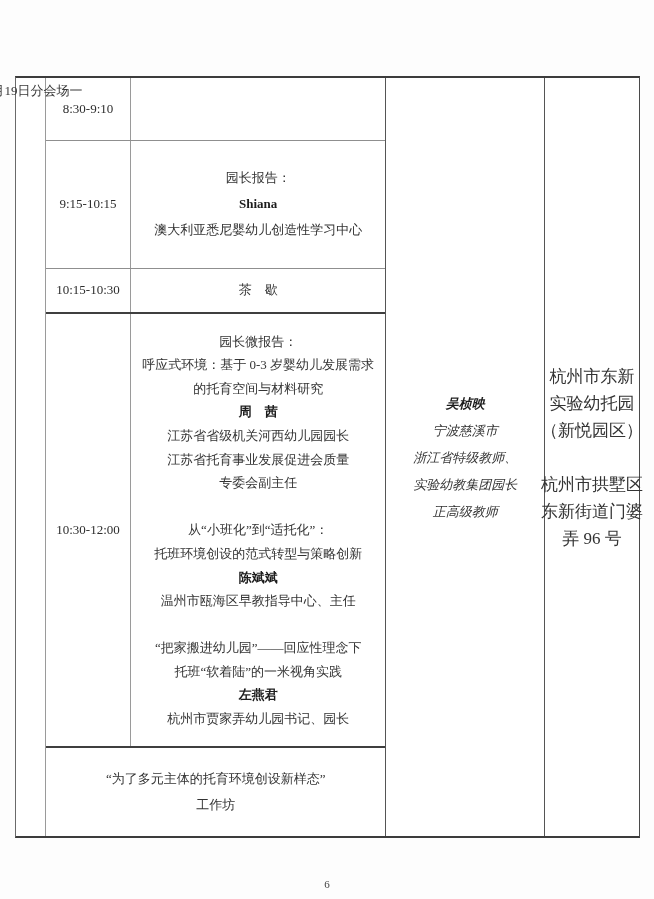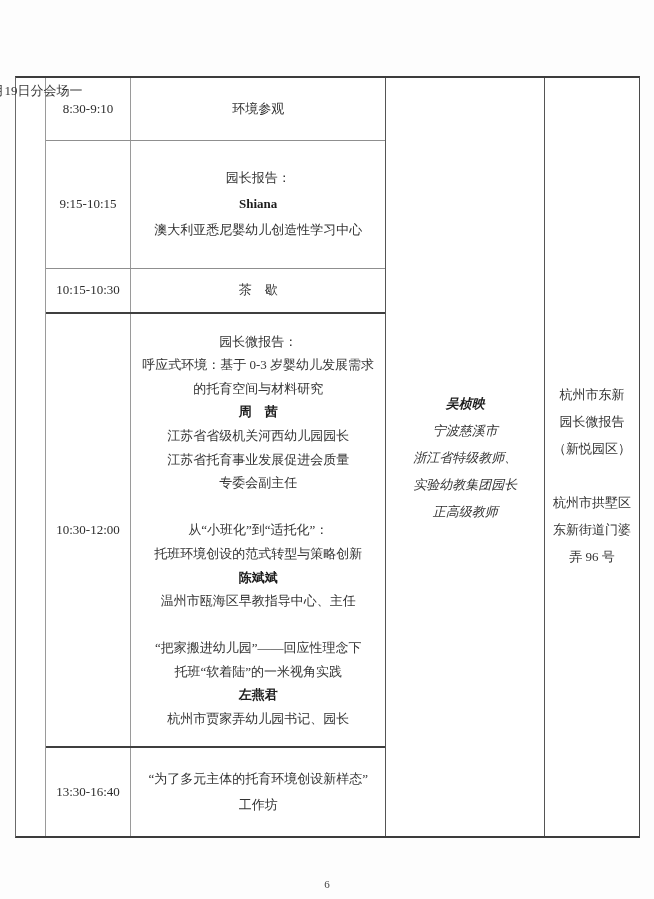--- a/index.html
+++ b/index.html
@@ -58,21 +58,21 @@
   .col-speaker{
     width:159px;
     border-right:1px solid #555;
     display:flex;flex-direction:column;justify-content:center;align-items:center;
     font-size:13px;text-align:center;font-style:italic;
   }
   .col-speaker .line{line-height:27px;min-height:27px;white-space:nowrap;}
   .col-venue{
     width:94px;
     display:flex;flex-direction:column;justify-content:center;align-items:center;
-    font-size:13px;text-align:center;margin-top:18px;
+    font-size:17px;text-align:center;
   }
   .col-venue .line{line-height:27px;min-height:27px;white-space:nowrap;}
   .page-number{
     position:absolute;left:0;right:0;top:878px;
     text-align:center;font-size:11px;color:#444;
   }
 </style>
 </head>
 <body>
 
@@ -87,23 +87,20 @@
         <div class="ch">日</div>
         <div class="ch">分</div>
         <div class="ch">会</div>
         <div class="ch">场</div>
         <div class="ch">一</div>
       </div>
 
     <div class="col col-mid">
       <div class="row r1">
         <div class="cell-time">8:30-9:10</div>
-        <div class="cell-content">
-            <div class="line">环境参观</div>
-          </div>
       </div>
       <div class="row r2">
         <div class="cell-time">9:15-10:15</div>
         <div class="cell-content">
             <div class="line">园长报告：</div>
             <div class="line b">Shiana</div>
             <div class="line">澳大利亚悉尼婴幼儿创造性学习中心</div>
           </div>
       </div>
       <div class="row r3">
@@ -128,39 +125,38 @@
             <div class="line b">陈斌斌</div>
             <div class="line">温州市瓯海区早教指导中心、主任</div>
             <div class="line">&nbsp;</div>
             <div class="line">“把家搬进幼儿园”——回应性理念下</div>
             <div class="line">托班“软着陆”的一米视角实践</div>
             <div class="line b">左燕君</div>
             <div class="line">杭州市贾家弄幼儿园书记、园长</div>
           </div>
       </div>
       <div class="row r5">
-        <div class="cell-time">13:30-16:40</div>
         <div class="cell-content">
             <div class="line">“为了多元主体的托育环境创设新样态”</div>
             <div class="line">工作坊</div>
           </div>
       </div>
     </div>
 
     <div class="col col-speaker">
         <div class="line b">吴桢映</div>
         <div class="line">宁波慈溪市</div>
         <div class="line">浙江省特级教师、</div>
         <div class="line">实验幼教集团园长</div>
         <div class="line">正高级教师</div>
       </div>
 
     <div class="col col-venue">
         <div class="line">杭州市东新</div>
-        <div class="line">园长微报告</div>
+        <div class="line">实验幼托园</div>
         <div class="line">（新悦园区）</div>
         <div class="line">&nbsp;</div>
         <div class="line">杭州市拱墅区</div>
         <div class="line">东新街道门婆</div>
         <div class="line">弄 96 号</div>
       </div>
 
   </div>
 
   <div class="page-number">6</div>

